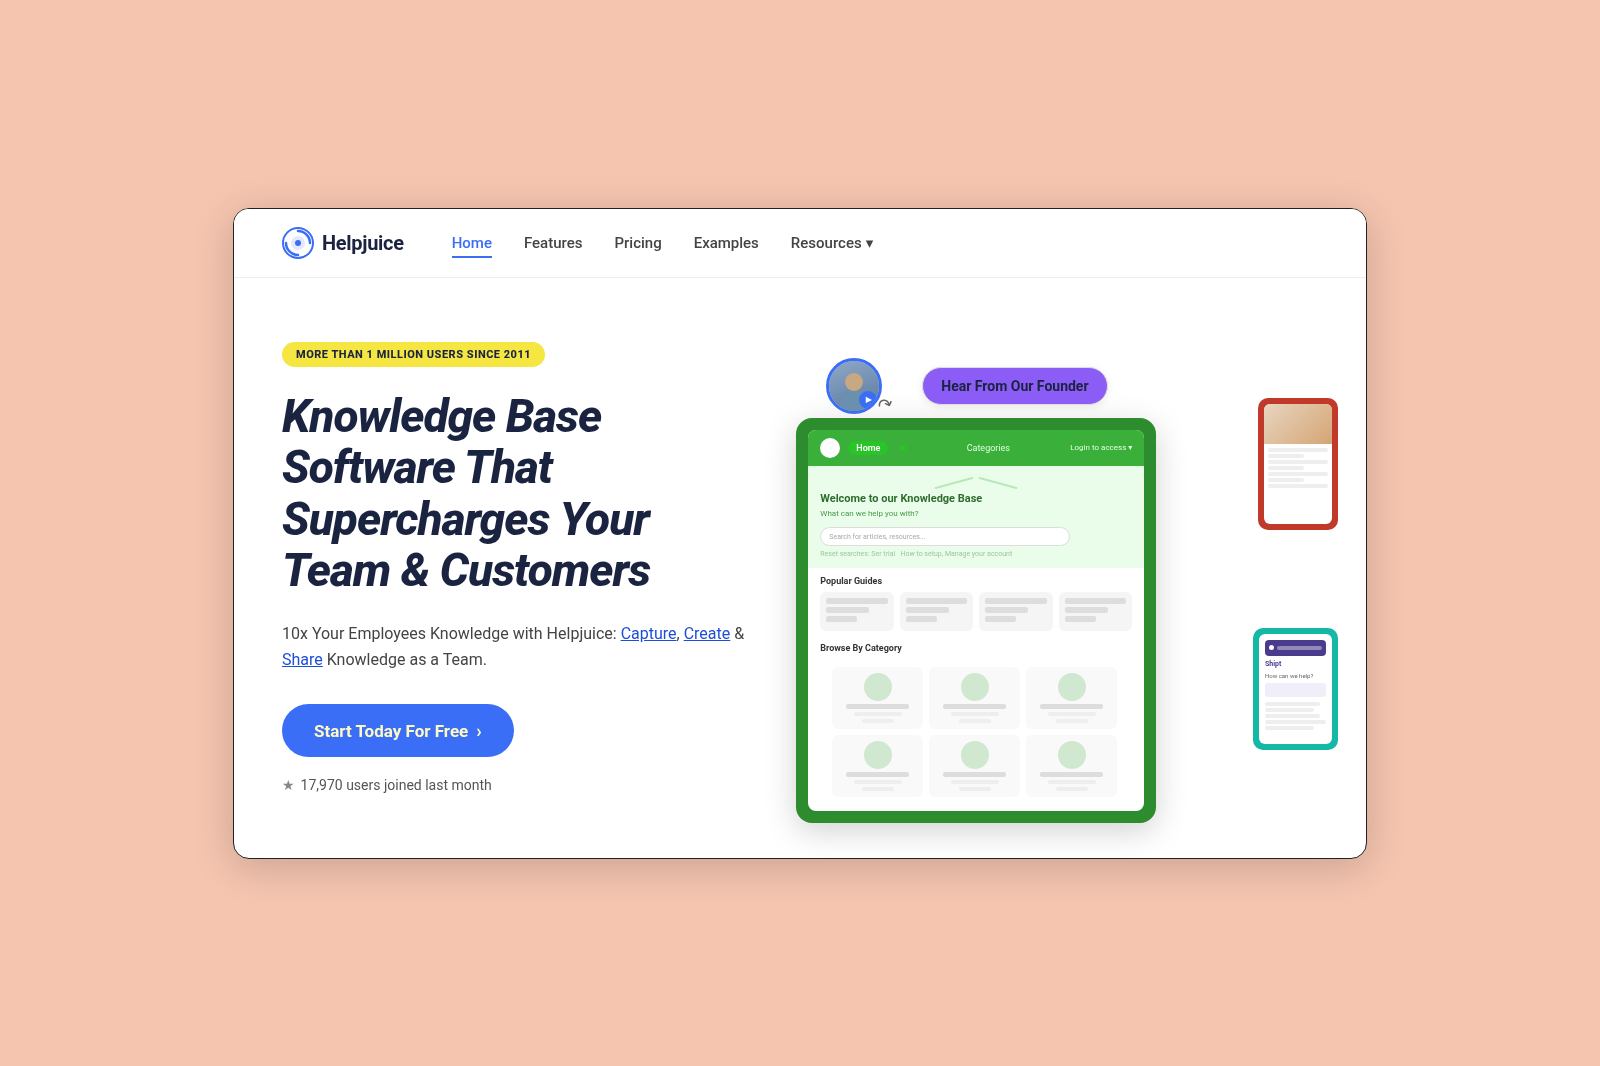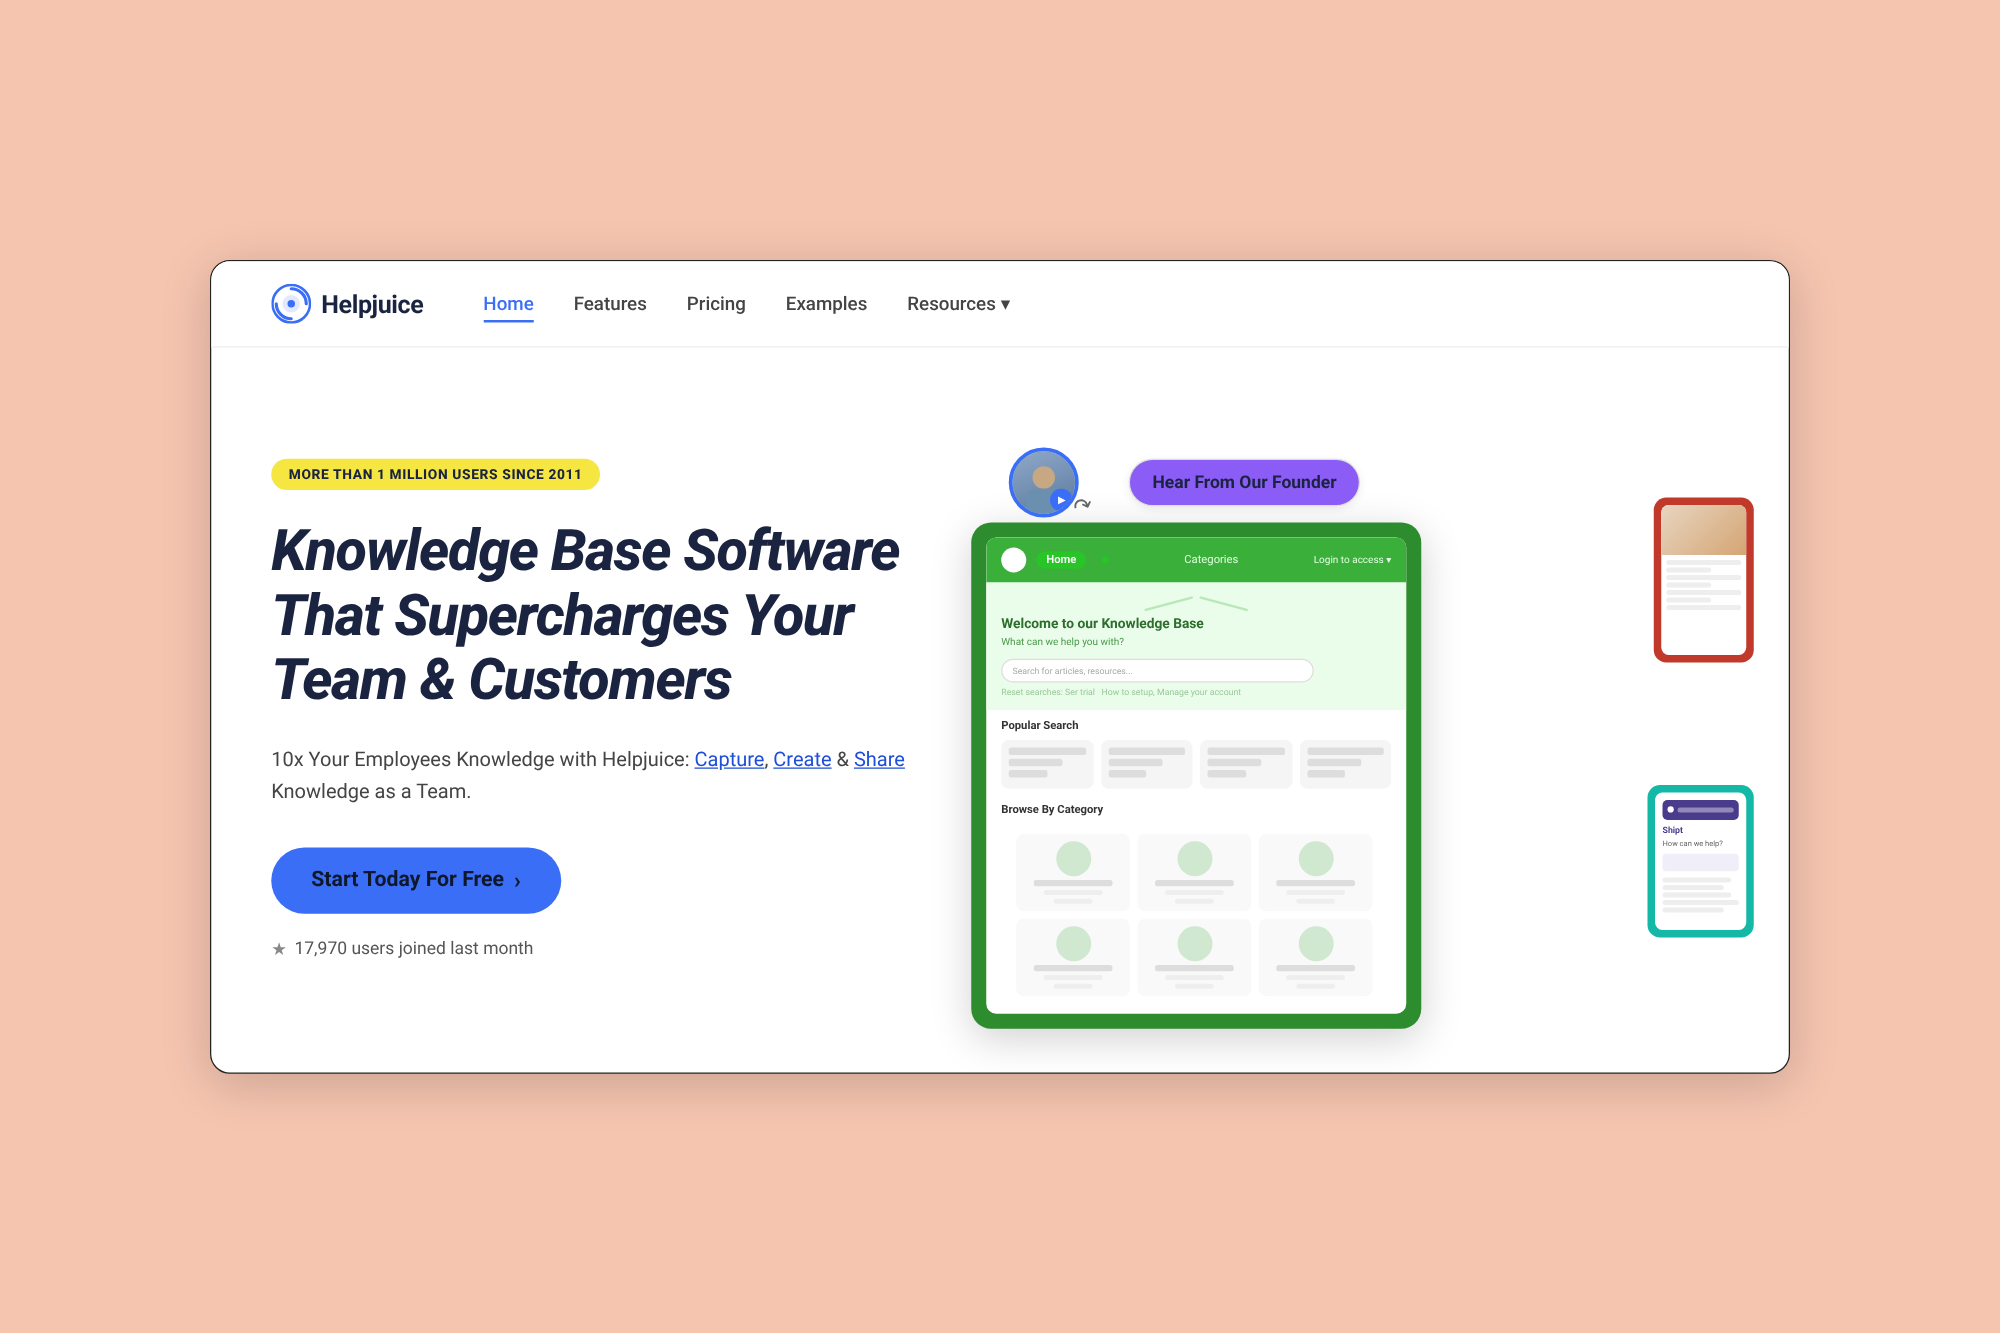--- a/index.html
+++ b/index.html
@@ -7,21 +7,21 @@
     body {
       background-color: #f5c5b0;
       display: flex;
       justify-content: center;
       align-items: center;
       min-height: 100vh;
       font-family: -apple-system, BlinkMacSystemFont, 'Segoe UI', Roboto, sans-serif;
     }
 
     .browser-window {
-      width: 1264px;
+      width: 1134px;
       background: #fff;
       border-radius: 16px;
       box-shadow: 0 8px 40px rgba(0,0,0,0.18);
       overflow: hidden;
       border: 1.5px solid #222;
     }
 
     
     .nav {
       display: flex;
@@ -123,21 +123,21 @@
     .hero-subtitle a {
       color: #1d4ed8;
       text-decoration: underline;
     }
 
     .cta-button {
       display: inline-flex;
       align-items: center;
       gap: 8px;
       background: #3b6ef6;
-      color: #0f172a;
+      color: #fef9c3;
       font-size: 17px;
       font-weight: 700;
       padding: 16px 32px;
       border-radius: 32px;
       border: none;
       cursor: pointer;
       text-decoration: none;
       margin-bottom: 20px;
     }
 
@@ -656,21 +656,21 @@
             </div>
             <div class="mockup-hero-title">Welcome to our Knowledge Base</div>
             <div class="mockup-hero-sub">What can we help you with?</div>
             <div class="mockup-search">
               <span style="color:#aaa;font-size:7px;">Search for articles, resources...</span>
             </div>
             <div style="font-size:7px;color:#9ac99a;margin-top:4px;">Reset searches: Ser trial &nbsp; How to setup, Manage your account</div>
           </div>
 
           <div class="mockup-section">
-            <div class="mockup-section-title">Popular Search</div>
+            <div class="mockup-section-title">Popular Guides</div>
             <div class="mockup-guides">
               <div class="mockup-guide-item">
                 <div class="mockup-guide-bar"></div>
                 <div class="mockup-guide-bar shorter"></div>
                 <div class="mockup-guide-bar short"></div>
               </div>
               <div class="mockup-guide-item">
                 <div class="mockup-guide-bar"></div>
                 <div class="mockup-guide-bar shorter"></div>
                 <div class="mockup-guide-bar short"></div>

